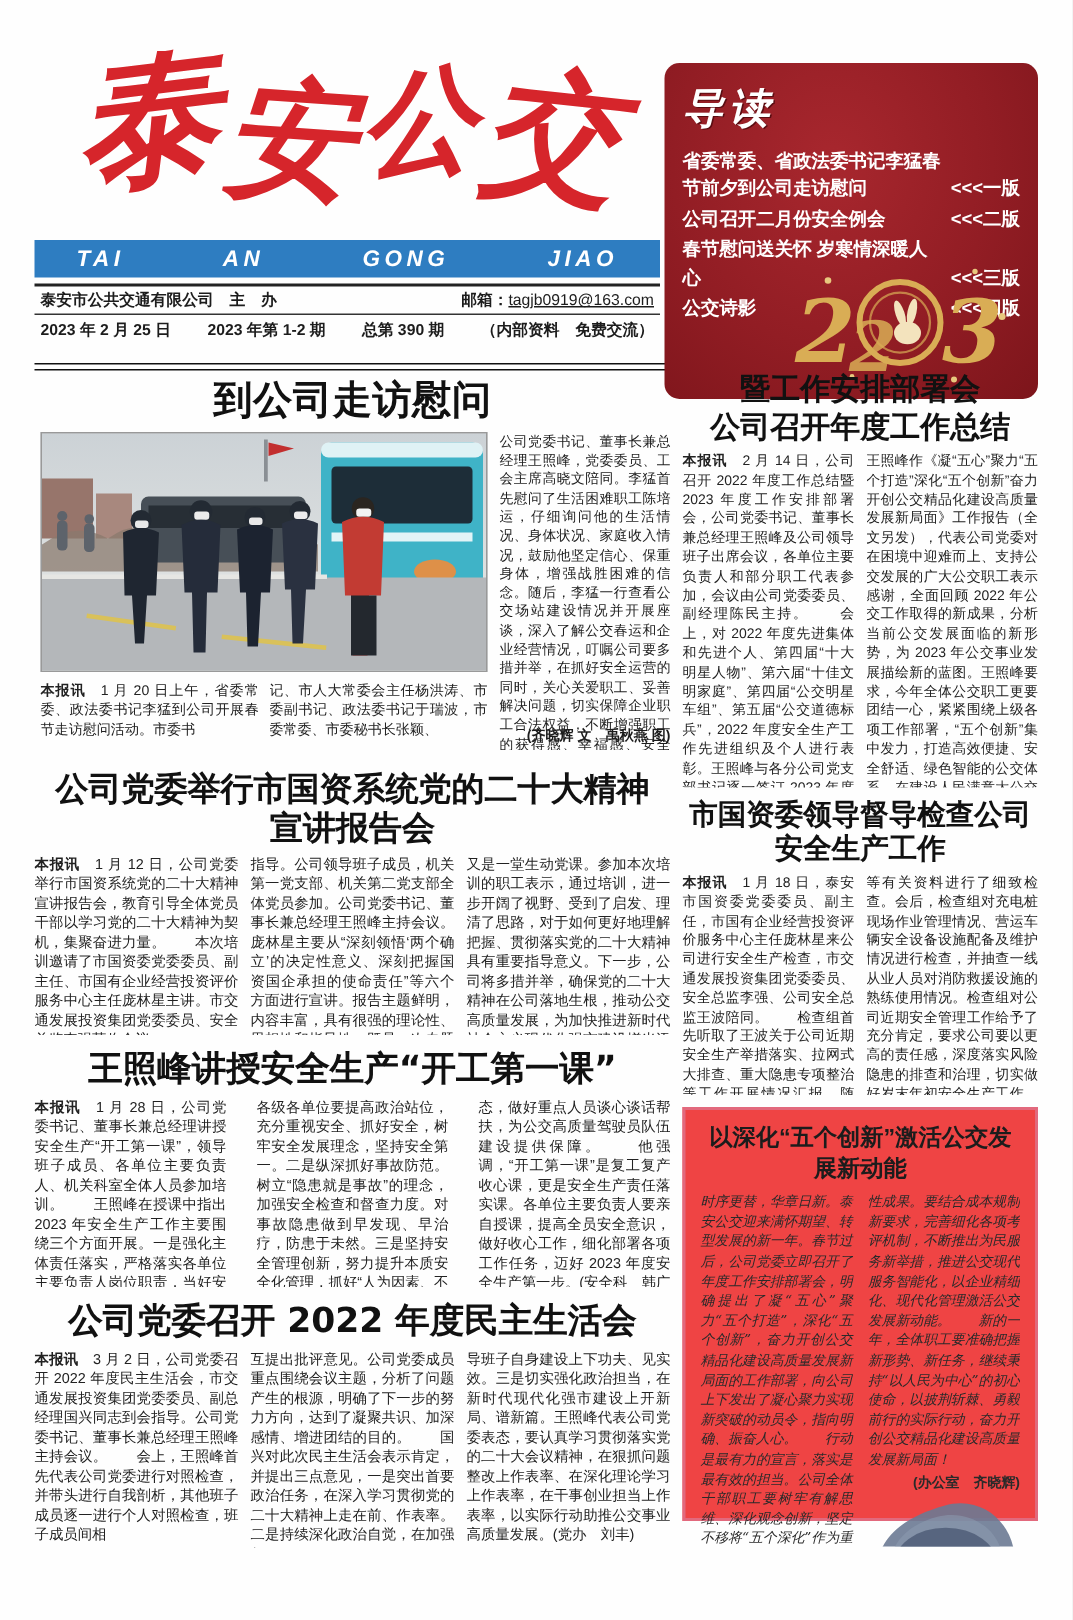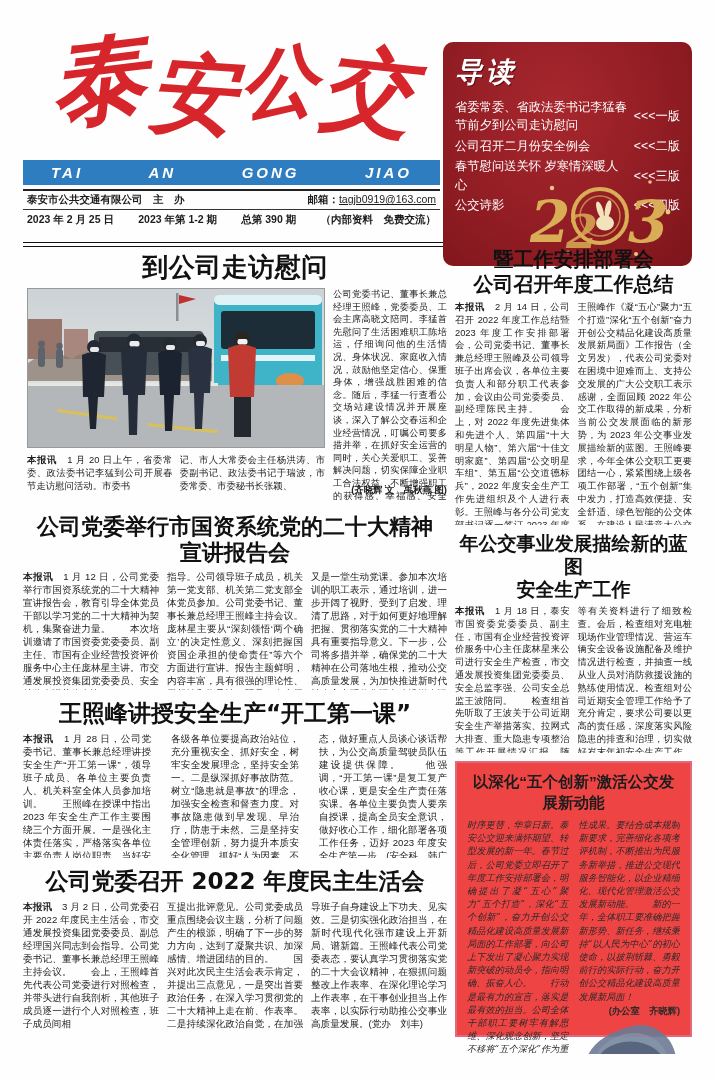--- a/index.html
+++ b/index.html
@@ -33,21 +33,21 @@
   .email-addr { text-decoration:underline; }
   .pub-row.second { letter-spacing:0; }
   
   .guide {
     position:absolute; left:443px; top:14px; width:249px; height:224px;
     background:radial-gradient(ellipse at 45% 30%, #a8272e 0%, #921d24 55%, #7d151b 100%);
     border-radius:10px; color:#fff; padding:12px 12px 22px 12px; overflow:hidden;margin-top:28px;
   }
   .guide-title { font-size:27px; font-weight:bold; font-style:italic; letter-spacing:4px;
     font-family:"DejaVu Serif", serif; text-shadow:1px 1px 0 #5a0d12; margin-bottom:8px; }
-  .guide-item { display:flex; align-items:center; font-weight:normal; font-size:12.3px;
+  .guide-item { display:flex; align-items:flex-end; font-weight:bold; font-size:12.3px;
     line-height:1.5; margin-bottom:2px; }
   .guide-item .gt { flex:1; }
   .guide-item .gp { white-space:nowrap; margin-left:4px; }
   .rabbit { position:absolute; right:6px; bottom:2px; }
   
   .rule-double { margin:2px 23px 0 23px; height:5px; border-top:1.5px solid #111; border-bottom:1.5px solid #111; }
   
   #main { position:relative; height:830px; }
   .left-col  { position:absolute; left:23px;  top:4px; width:424px; }
   .right-col { position:absolute; left:455px; top:0;   width:237px; }
@@ -293,21 +293,21 @@
         <div class="r-body rb1">
           <div class="col">
             <span class="lead">本报讯</span><span>　2 月 14 日，公司召开 2022 年度工作总结暨 2023 年度工作安排部署会，公司党委书记、董事长兼总经理王照峰及公司领导班子出席会议，各单位主要负责人和部分职工代表参加，会议由公司党委委员、副经理陈民主持。　　会上，对 2022 年度先进集体和先进个人、第四届“十大明星人物”、第六届“十佳文明家庭”、第四届“公交明星车组”、第五届“公交道德标兵”，2022 年度安全生产工作先进组织及个人进行表彰。王照峰与各分公司党支部书记逐一签订 2023 年度落实全面从严治党主体责任责任书。</span>
           </div>
           <div class="col"><span>王照峰作《凝“五心”聚力“五个打造”深化“五个创新”奋力开创公交精品化建设高质量发展新局面》工作报告（全文另发），代表公司党委对在困境中迎难而上、支持公交发展的广大公交职工表示感谢，全面回顾 2022 年公交工作取得的新成果，分析当前公交发展面临的新形势，为 2023 年公交事业发展描绘新的蓝图。王照峰要求，今年全体公交职工更要团结一心，紧紧围绕上级各项工作部署，“五个创新”集中发力，打造高效便捷、安全舒适、绿色智能的公交体系，在建设人民满意大公交事业上有新担当新作为。(办公室　齐晓辉)</span></div>
         </div>
       </div>
 
       <div>
         <div class="hl hl-r2">
-          <div>年公交事业发展描绘新的蓝图</div>
+          <div>市国资委领导督导检查公司</div>
           <div>安全生产工作</div>
         </div>
         <div class="r-body rb2">
           <div class="col">
             <span class="lead">本报讯</span><span>　1 月 18 日，泰安市国资委党委委员、副主任，市国有企业经营投资评价服务中心主任庞林星来公司进行安全生产检查，市交通发展投资集团党委委员、安全总监李强、公司安全总监王波陪同。　　检查组首先听取了王波关于公司近期安全生产举措落实、拉网式大排查、重大隐患专项整治等工作开展情况汇报。随后，对公司主体责任落实、安全生产责任书签署</span>
           </div>
           <div class="col"><span>等有关资料进行了细致检查。会后，检查组对充电桩现场作业管理情况、营运车辆安全设备设施配备及维护情况进行检查，并抽查一线从业人员对消防救援设施的熟练使用情况。检查组对公司近期安全管理工作给予了充分肯定，要求公司要以更高的责任感，深度落实风险隐患的排查和治理，切实做好岁末年初安全生产工作，确保公司持续安全稳定。(安全科　韩广典)</span></div>
         </div>
       </div>
 

